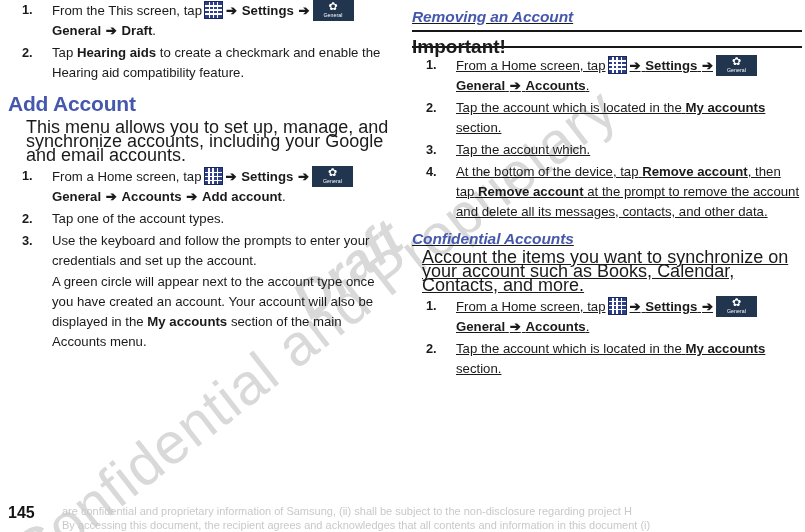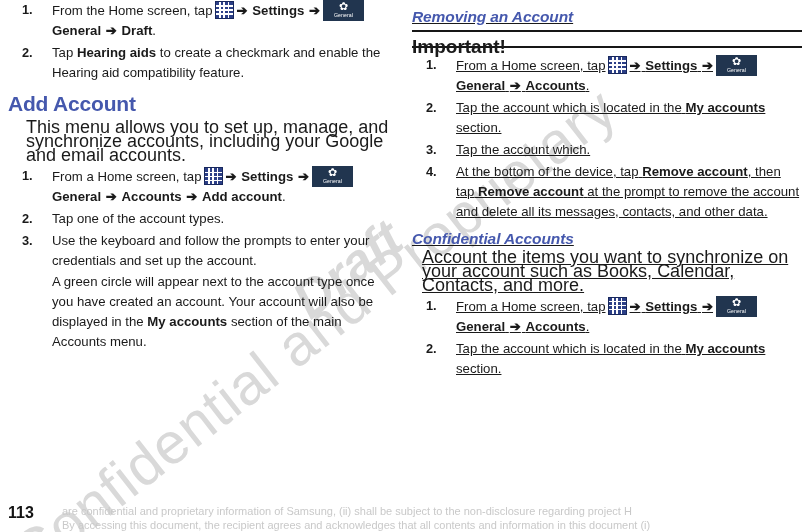--- a/index.html
+++ b/index.html
@@ -229,21 +229,21 @@
   <div class="wm wm-draft">Draft</div>
 </div>
 
 <div class="page">
 
   <div class="col col-left">
 
     <ol class="steps">
       <li>
         <span class="num">1.</span>
-        <span><span>From the Home screen, tap</span><span class="icon-apps"><i class="v1"></i><i class="v2"></i><i class="v3"></i><i class="h1"></i><i class="h2"></i><i class="h3"></i></span><span class="arrow">➔</span> <b>Settings</b> <span class="arrow">➔</span><span class="icon-general"><span class="gear">✿</span><span class="glabel">General</span></span>
+        <span><span>From the This screen, tap</span><span class="icon-apps"><i class="v1"></i><i class="v2"></i><i class="v3"></i><i class="h1"></i><i class="h2"></i><i class="h3"></i></span><span class="arrow">➔</span> <b>Settings</b> <span class="arrow">➔</span><span class="icon-general"><span class="gear">✿</span><span class="glabel">General</span></span>
           <b>General</b> <span class="arrow">➔</span> <b>Draft</b><span>.</span></span>
       </li>
       <li>
         <span class="num">2.</span>
         <span><span>Tap</span> <b>Hearing aids</b> <span>to create a checkmark and enable the Hearing aid compatibility feature.</span></span>
       </li>
     </ol>
 
     <h1 class="head1">Add Account</h1>
 
@@ -311,20 +311,20 @@
           <b>General</b> <span class="arrow">➔</span> <b>Accounts</b><span>.</span></span>
       </li>
       <li>
         <span class="num">2.</span>
         <span><span>Tap the account which is located in the</span> <b>My accounts</b> <span>section.</span></span>
       </li>
     </ol>
   </div>
 
   <div class="footer">
-    <div class="page-num">113</div>
+    <div class="page-num">145</div>
     <div class="footer-text">
       <div>are confidential and proprietary information of Samsung, (ii) shall be subject to the non-disclosure regarding project H</div>
       <div>By accessing this document, the recipient agrees and acknowledges that all contents and information in this document (i)</div>
     </div>
   </div>
 
 </div>
 
 </body></html>

